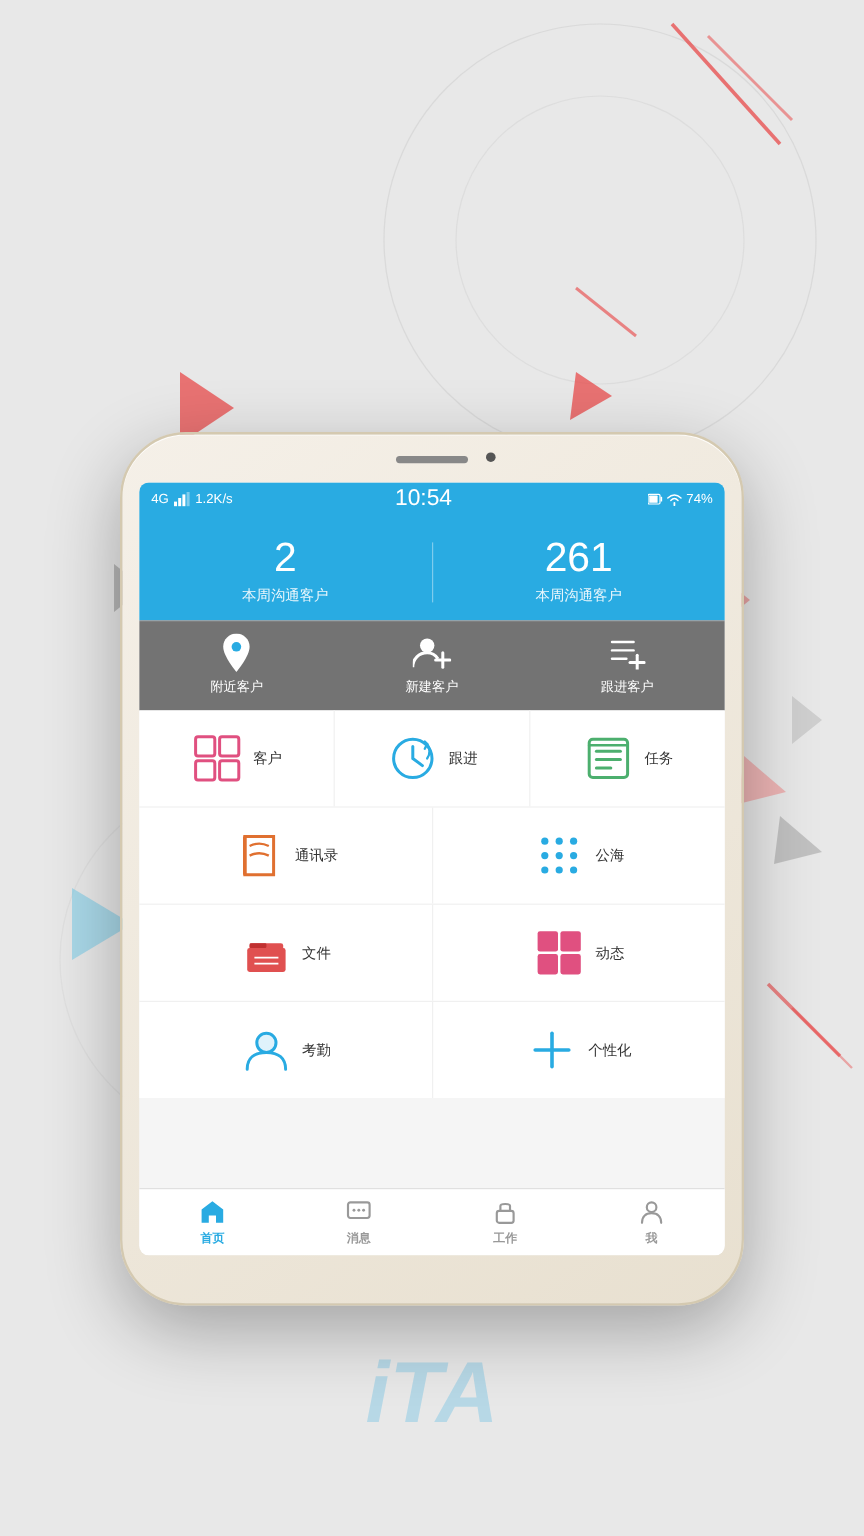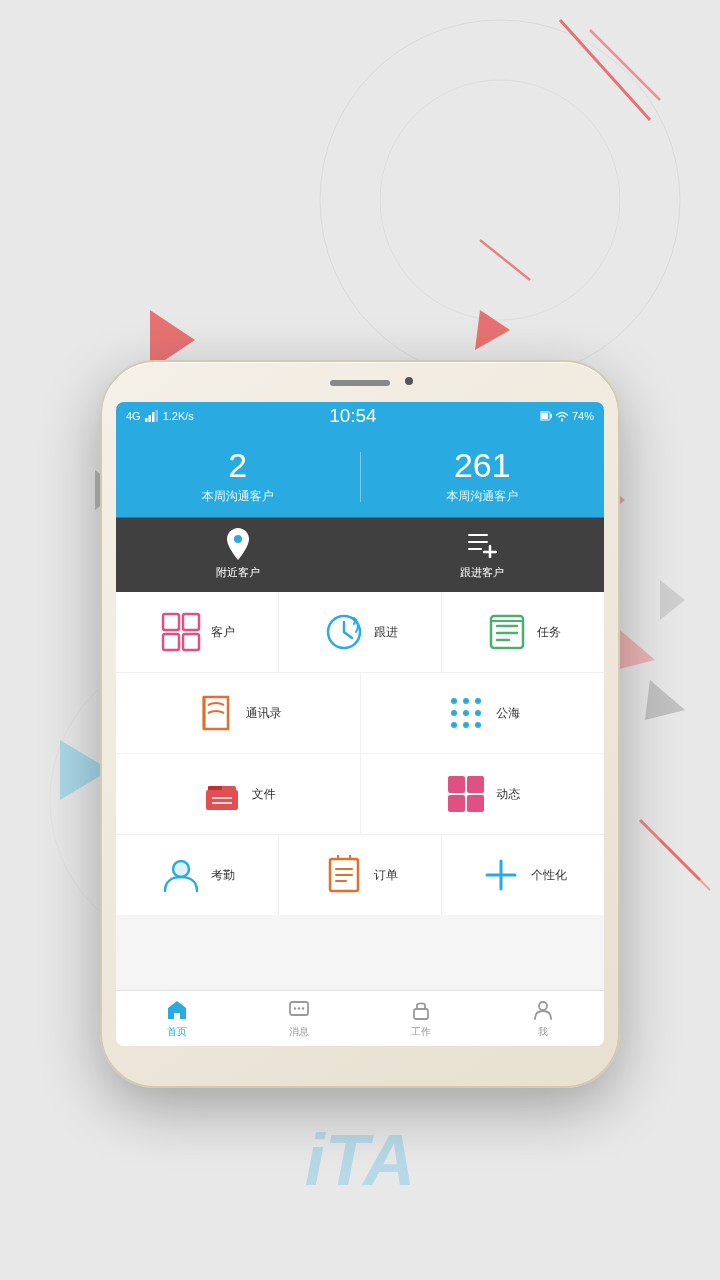--- a/index.html
+++ b/index.html
@@ -89,21 +89,21 @@
       margin-bottom: 6px;
     }
 
     .stat-label {
       font-size: 12px;
       opacity: 0.9;
     }
 
     
     .quick-actions {
-      background: #404040;
+      background: #737373;
       display: flex;
       border-top: 1px solid rgba(255,255,255,0.2);
       padding: 10px 0 12px;
       text-align: center;
     }
 
     .quick-action {
       flex: 1;
       display: flex;
       flex-direction: column;
@@ -163,20 +163,21 @@
     
     .bottom-nav {
       position: absolute;
       bottom: 0;
       left: 0;
       right: 0;
       height: 56px;
       background: white;
       border-top: 1px solid #e0e0e0;
       display: flex;
+      font-weight: bold;
     }
 
     .nav-item {
       flex: 1;
       display: flex;
       flex-direction: column;
       align-items: center;
       justify-content: center;
       gap: 3px;
       cursor: pointer;
@@ -302,20 +303,31 @@
         <div class="quick-action-icon">
           <svg width="28" height="32" viewBox="0 0 28 32" fill="white">
             <path d="M14,0 C8,0 3,5 3,11 C3,19 14,32 14,32 C14,32 25,19 25,11 C25,5 20,0 14,0 Z" fill="white"></path>
             <circle cx="14" cy="11" r="4" fill="#29abe2"></circle>
           </svg>
         </div>
         <span>附近客户</span>
       </div>
       <div class="quick-action">
         <div class="quick-action-icon">
+          <svg width="32" height="28" viewBox="0 0 32 28" fill="white">
+            <circle cx="12" cy="8" r="6" fill="white"></circle>
+            <path d="M0,26 C0,19 5,14 12,14 C16,14 19,16 21,19" fill="none" stroke="white" stroke-width="2.5"></path>
+            <line x1="25" y1="14" x2="25" y2="26" stroke="white" stroke-width="2.5" stroke-linecap="round"></line>
+            <line x1="19" y1="20" x2="31" y2="20" stroke="white" stroke-width="2.5" stroke-linecap="round"></line>
+          </svg>
+        </div>
+        <span>新建客户</span>
+      </div>
+      <div class="quick-action">
+        <div class="quick-action-icon">
           <svg width="30" height="28" viewBox="0 0 30 28" fill="white">
             <line x1="2" y1="5" x2="20" y2="5" stroke="white" stroke-width="2" stroke-linecap="round"></line>
             <line x1="2" y1="12" x2="20" y2="12" stroke="white" stroke-width="2" stroke-linecap="round"></line>
             <line x1="2" y1="19" x2="14" y2="19" stroke="white" stroke-width="2" stroke-linecap="round"></line>
             <line x1="23" y1="16" x2="23" y2="28" stroke="white" stroke-width="2.5" stroke-linecap="round"></line>
             <line x1="17" y1="22" x2="29" y2="22" stroke="white" stroke-width="2.5" stroke-linecap="round"></line>
           </svg>
         </div>
         <span>跟进客户</span>
       </div>
@@ -423,33 +435,20 @@
               <circle cx="20" cy="14" r="8" fill="none" stroke="#29abe2" stroke-width="2.5"></circle>
               <path d="M4,36 C4,27 10,22 20,22 C30,22 36,27 36,36" fill="none" stroke="#29abe2" stroke-width="2.5" stroke-linecap="round"></path>
               <circle cx="20" cy="14" r="8" fill="#29abe2" opacity="0.15"></circle>
             </svg>
           </div>
           <span class="menu-item-label">考勤</span>
         </div>
         <div class="menu-item">
           <div class="menu-item-icon">
             <svg width="40" height="40" viewBox="0 0 40 40">
-              <rect x="6" y="4" width="28" height="32" rx="2" fill="none" stroke="#e07030" stroke-width="2.5"></rect>
-              <line x1="12" y1="14" x2="28" y2="14" stroke="#e07030" stroke-width="2" stroke-linecap="round"></line>
-              <line x1="12" y1="20" x2="28" y2="20" stroke="#e07030" stroke-width="2" stroke-linecap="round"></line>
-              <line x1="12" y1="26" x2="22" y2="26" stroke="#e07030" stroke-width="2" stroke-linecap="round"></line>
-              <line x1="14" y1="4" x2="14" y2="0" stroke="#e07030" stroke-width="2"></line>
-              <line x1="26" y1="4" x2="26" y2="0" stroke="#e07030" stroke-width="2"></line>
-            </svg>
-          </div>
-          <span class="menu-item-label">订单</span>
-        </div>
-        <div class="menu-item">
-          <div class="menu-item-icon">
-            <svg width="40" height="40" viewBox="0 0 40 40">
               <line x1="20" y1="6" x2="20" y2="34" stroke="#29abe2" stroke-width="3" stroke-linecap="round"></line>
               <line x1="6" y1="20" x2="34" y2="20" stroke="#29abe2" stroke-width="3" stroke-linecap="round"></line>
             </svg>
           </div>
           <span class="menu-item-label">个性化</span>
         </div>
       </div>
     </div>
 
     <div class="bottom-nav">

